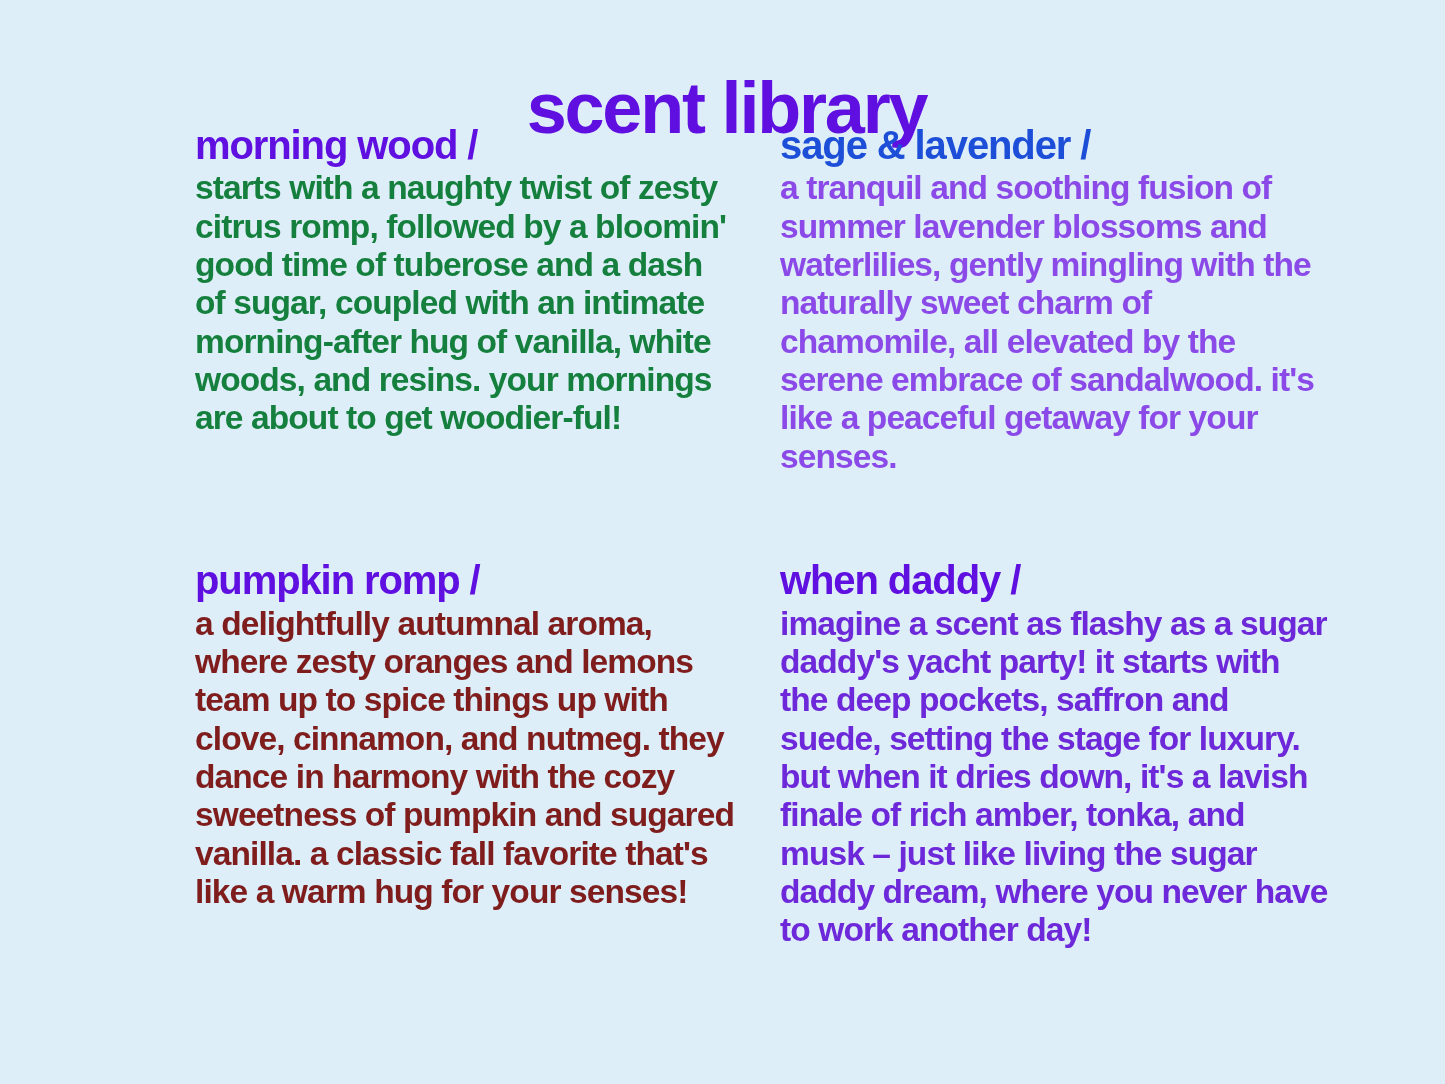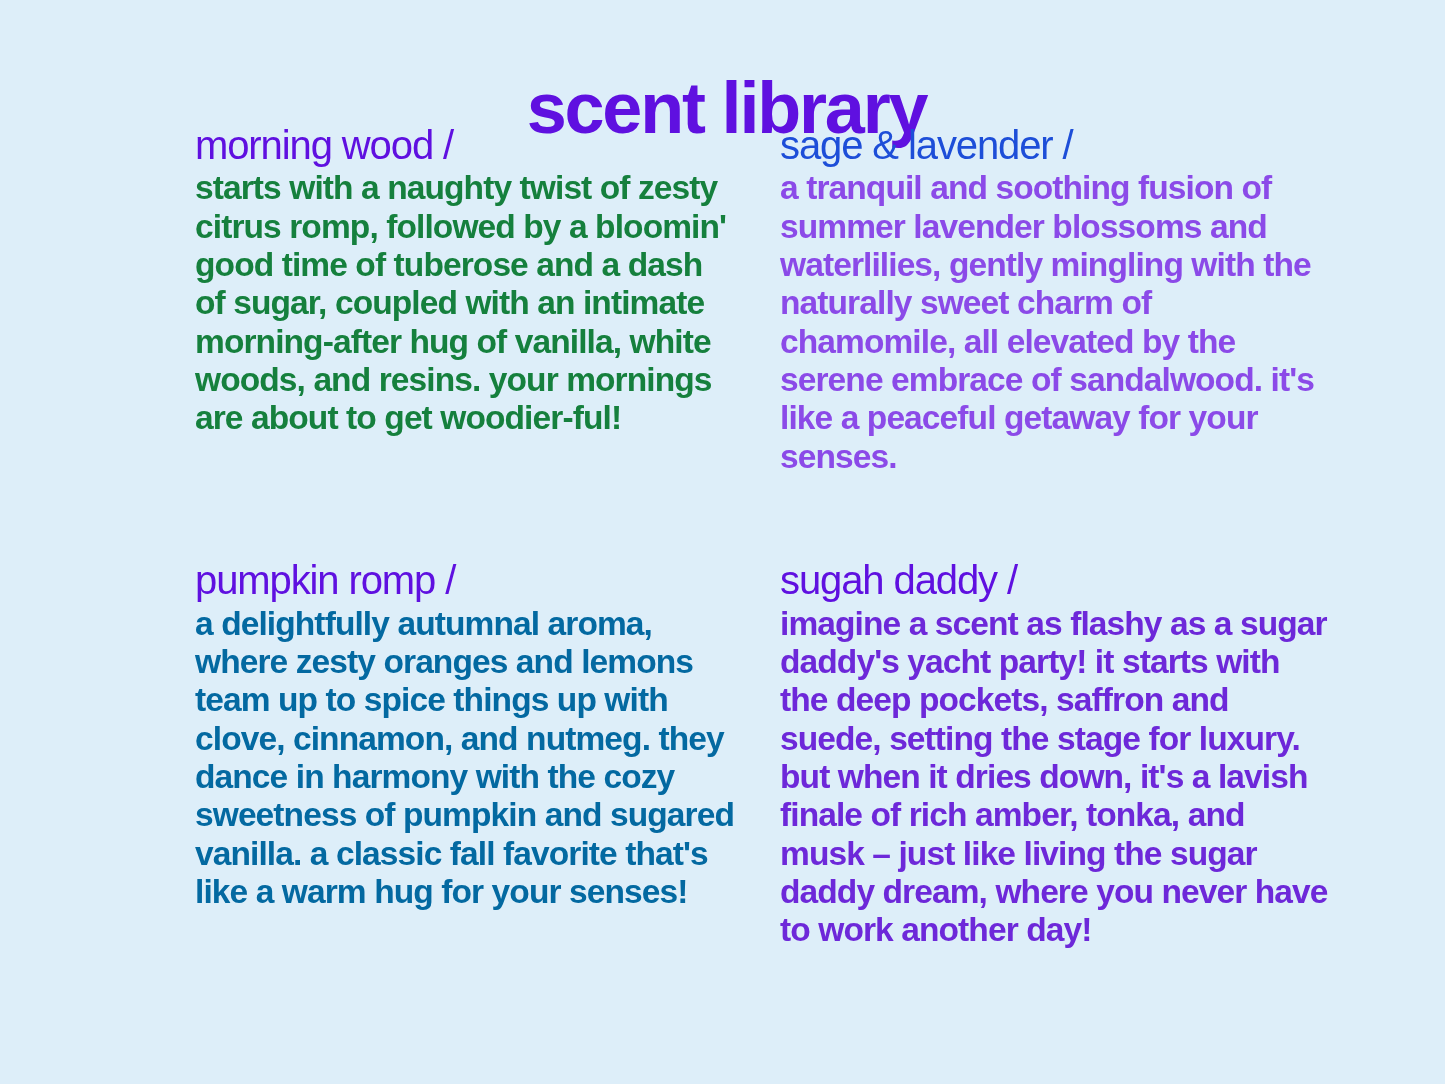--- a/index.html
+++ b/index.html
@@ -48,21 +48,21 @@
     row-gap: 83px;
     column-gap: 0px;
   }
 
   .entry {
     width: 100%;
   }
 
   .entry-title {
     font-size: 40px;
-    font-weight: 400;
+    font-weight: 700;
     letter-spacing: -1.1px;
     color: #5f10e0;
     line-height: 1.06;
     margin: 0 0 3px 0;
     white-space: nowrap;
   }
 
   .entry-body {
     font-size: 33.5px;
     font-weight: 700;
@@ -91,22 +91,22 @@
       <p class="entry-body" style="color: #15803d;">starts with a naughty twist of zesty citrus romp, followed by a bloomin' good time of tuberose and a dash of sugar, coupled with an intimate morning-after hug of vanilla, white woods, and resins. your mornings are about to get woodier-ful!</p>
     </div>
 
     <div class="entry entry-right">
       <div class="entry-title" style="color: #1d4ed8;">sage &amp; lavender /</div>
       <p class="entry-body" style="color: rgb(139, 74, 232);">a tranquil and soothing fusion of summer lavender blossoms and waterlilies, gently mingling with the naturally sweet charm of chamomile, all elevated by the serene embrace of sandalwood. it's like a peaceful getaway for your senses.</p>
     </div>
 
     <div class="entry entry-left">
       <div class="entry-title" style="color: rgb(95, 16, 224);">pumpkin romp /</div>
-      <p class="entry-body" style="color: #0369a1;">a delightfully autumnal aroma, where zesty oranges and lemons team up to spice things up with clove, cinnamon, and nutmeg. they dance in harmony with the cozy sweetness of pumpkin and sugared vanilla. a classic fall favorite that's like a warm hug for your senses!</p>
+      <p class="entry-body" style="color: #7f1d1d;">a delightfully autumnal aroma, where zesty oranges and lemons team up to spice things up with clove, cinnamon, and nutmeg. they dance in harmony with the cozy sweetness of pumpkin and sugared vanilla. a classic fall favorite that's like a warm hug for your senses!</p>
     </div>
 
     <div class="entry entry-right">
-      <div class="entry-title" style="color: rgb(95, 16, 224);">sugah daddy /</div>
+      <div class="entry-title" style="color: rgb(95, 16, 224);">when daddy /</div>
       <p class="entry-body" style="color: #6d28d9;">imagine a scent as flashy as a sugar daddy's yacht party! it starts with the deep pockets, saffron and suede, setting the stage for luxury. but when it dries down, it's a lavish finale of rich amber, tonka, and musk – just like living the sugar daddy dream, where you never have to work another day!</p>
     </div>
 
   </div>
 </div>
 
 </body></html>

